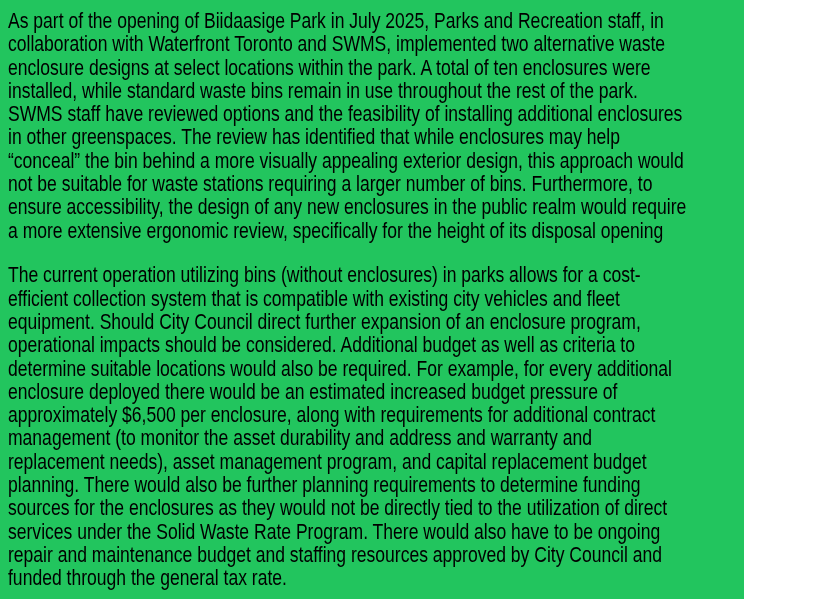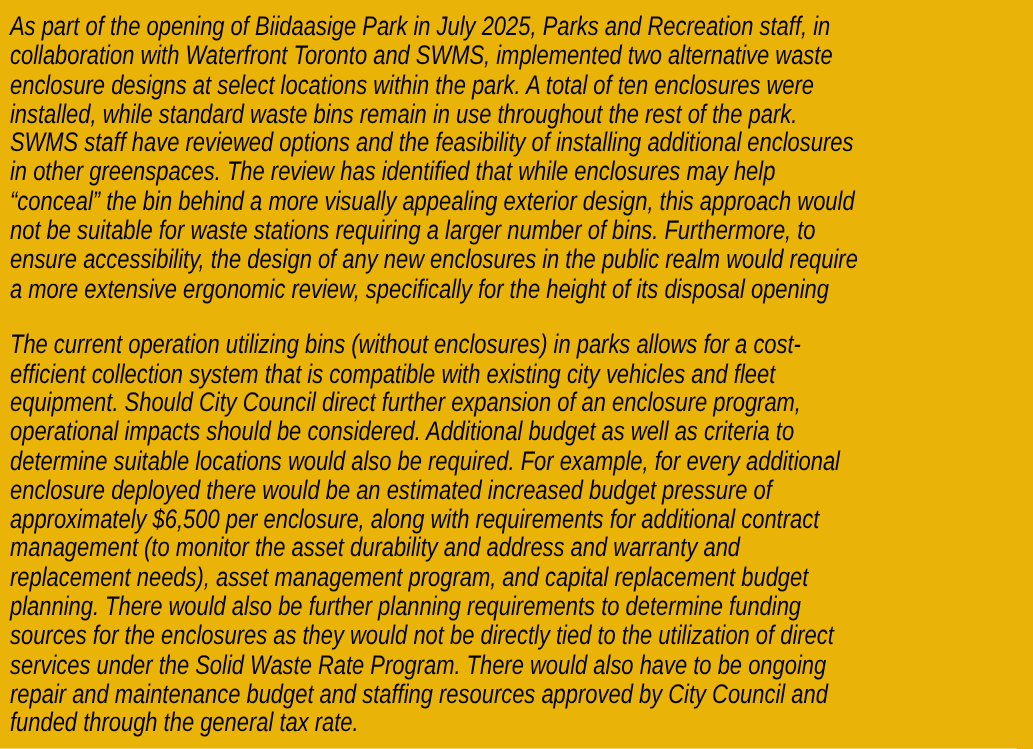--- a/index.html
+++ b/index.html
@@ -2,25 +2,24 @@
 <html><head>
 <meta charset="utf-8">
 <style>
   html, body {
     margin: 0;
     padding: 0;
     background: #ffffff;
   }
   .page {
     position: relative;
-    width: 826px;
+    width: 744px;
     height: 599px;
-    background: #eab308;
+    background: #22c55e;
     overflow: hidden;
-    font-style: italic;
   }
   
   .text-block {
     position: absolute;
     left: 8px;
     top: 10px;
     width: 1010px;
     transform: scaleX(0.82);
     transform-origin: 0 0;
     font-family: "Liberation Sans", sans-serif;

